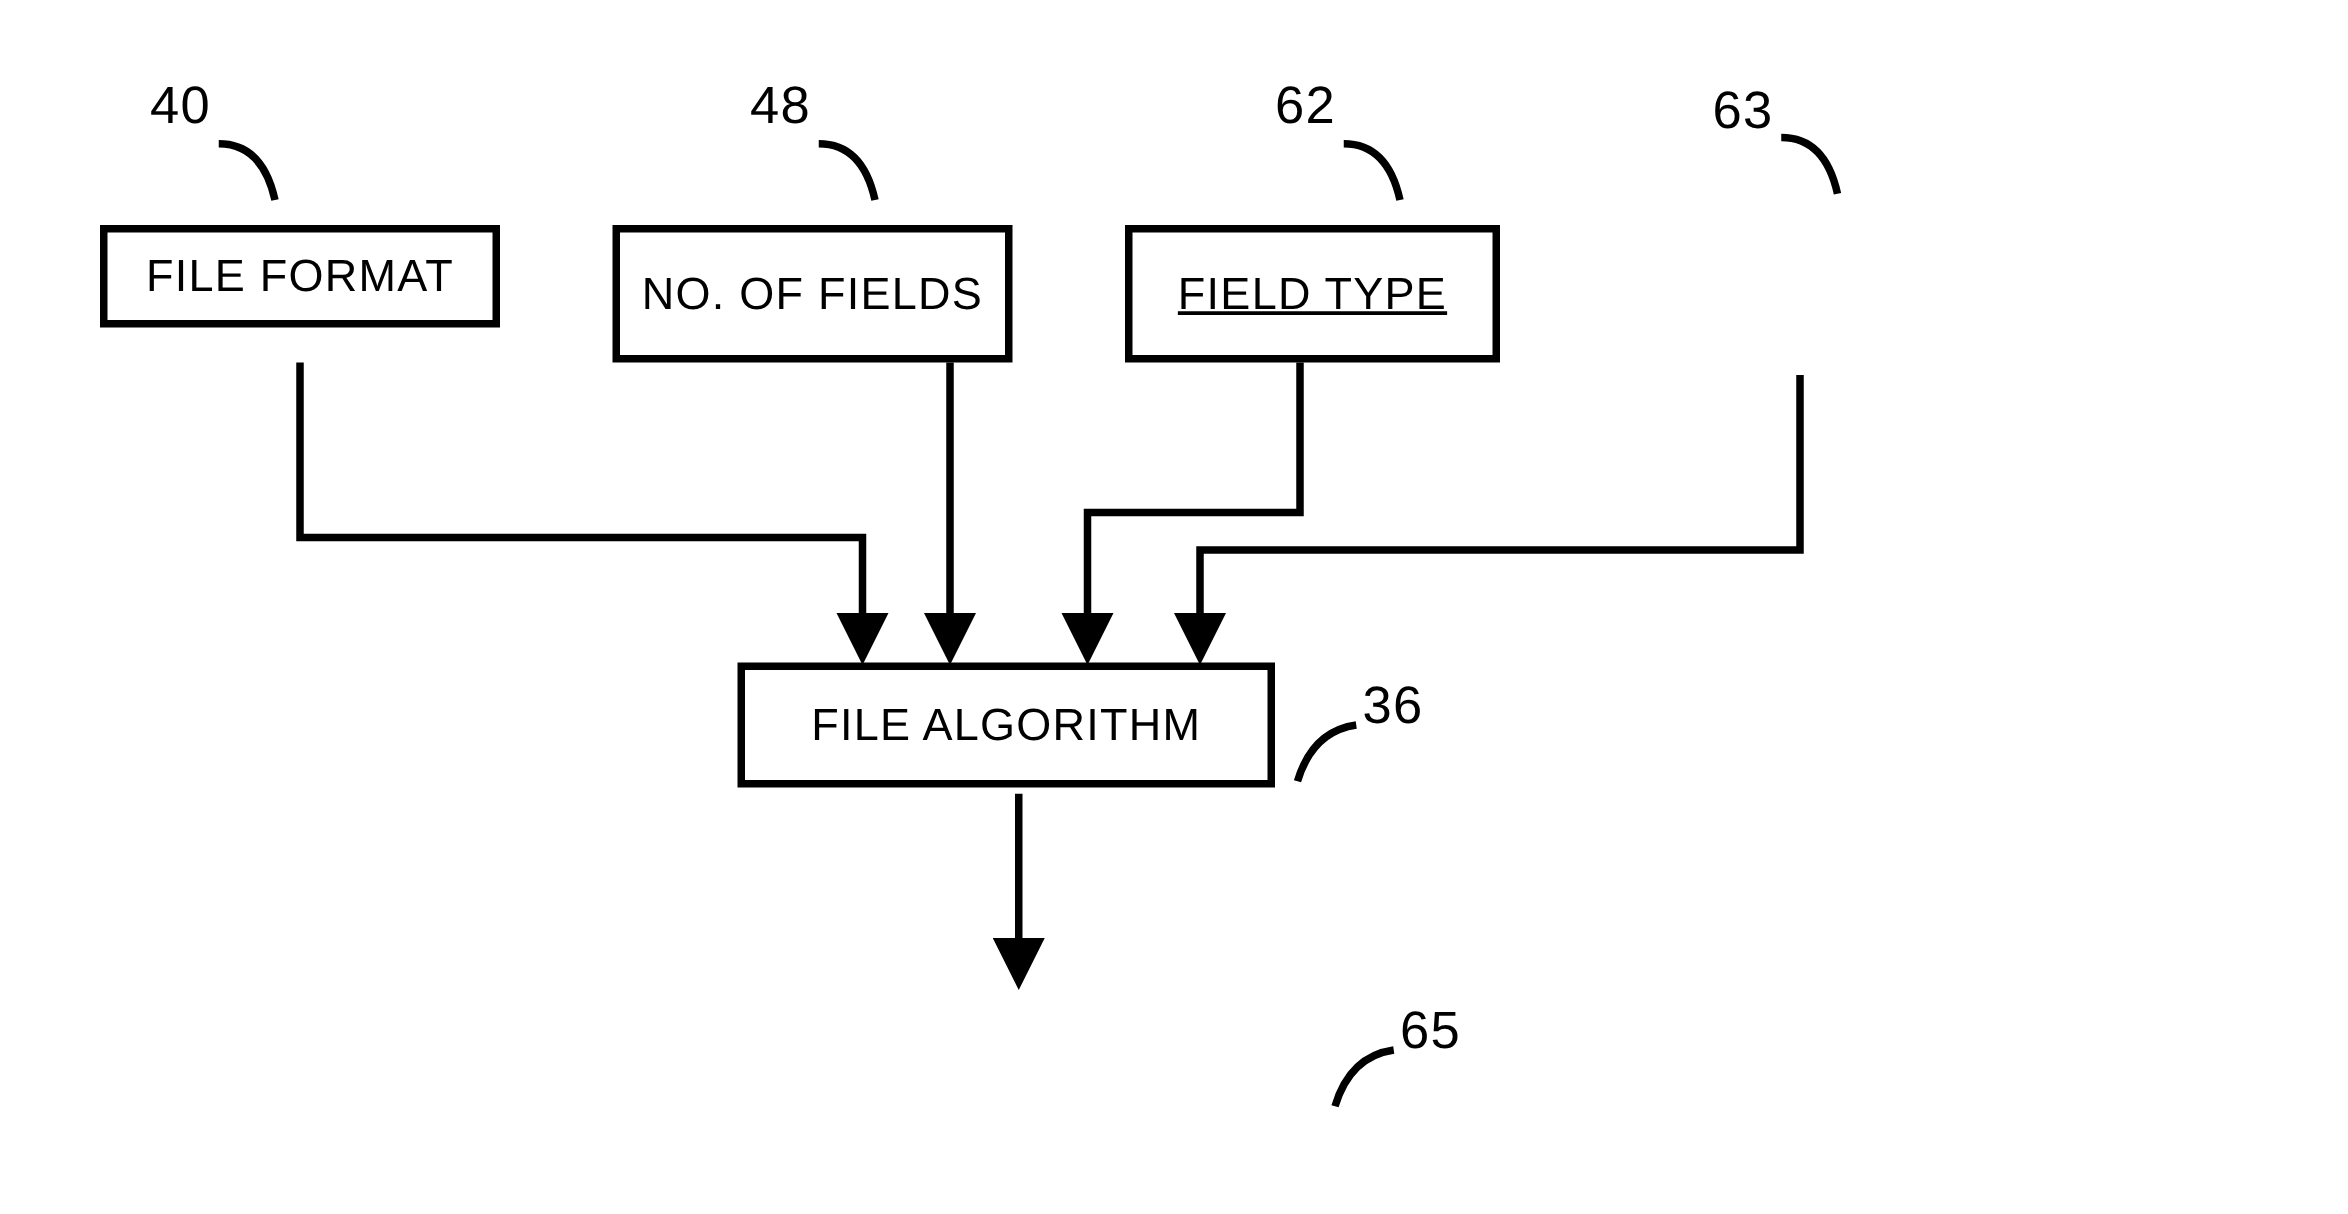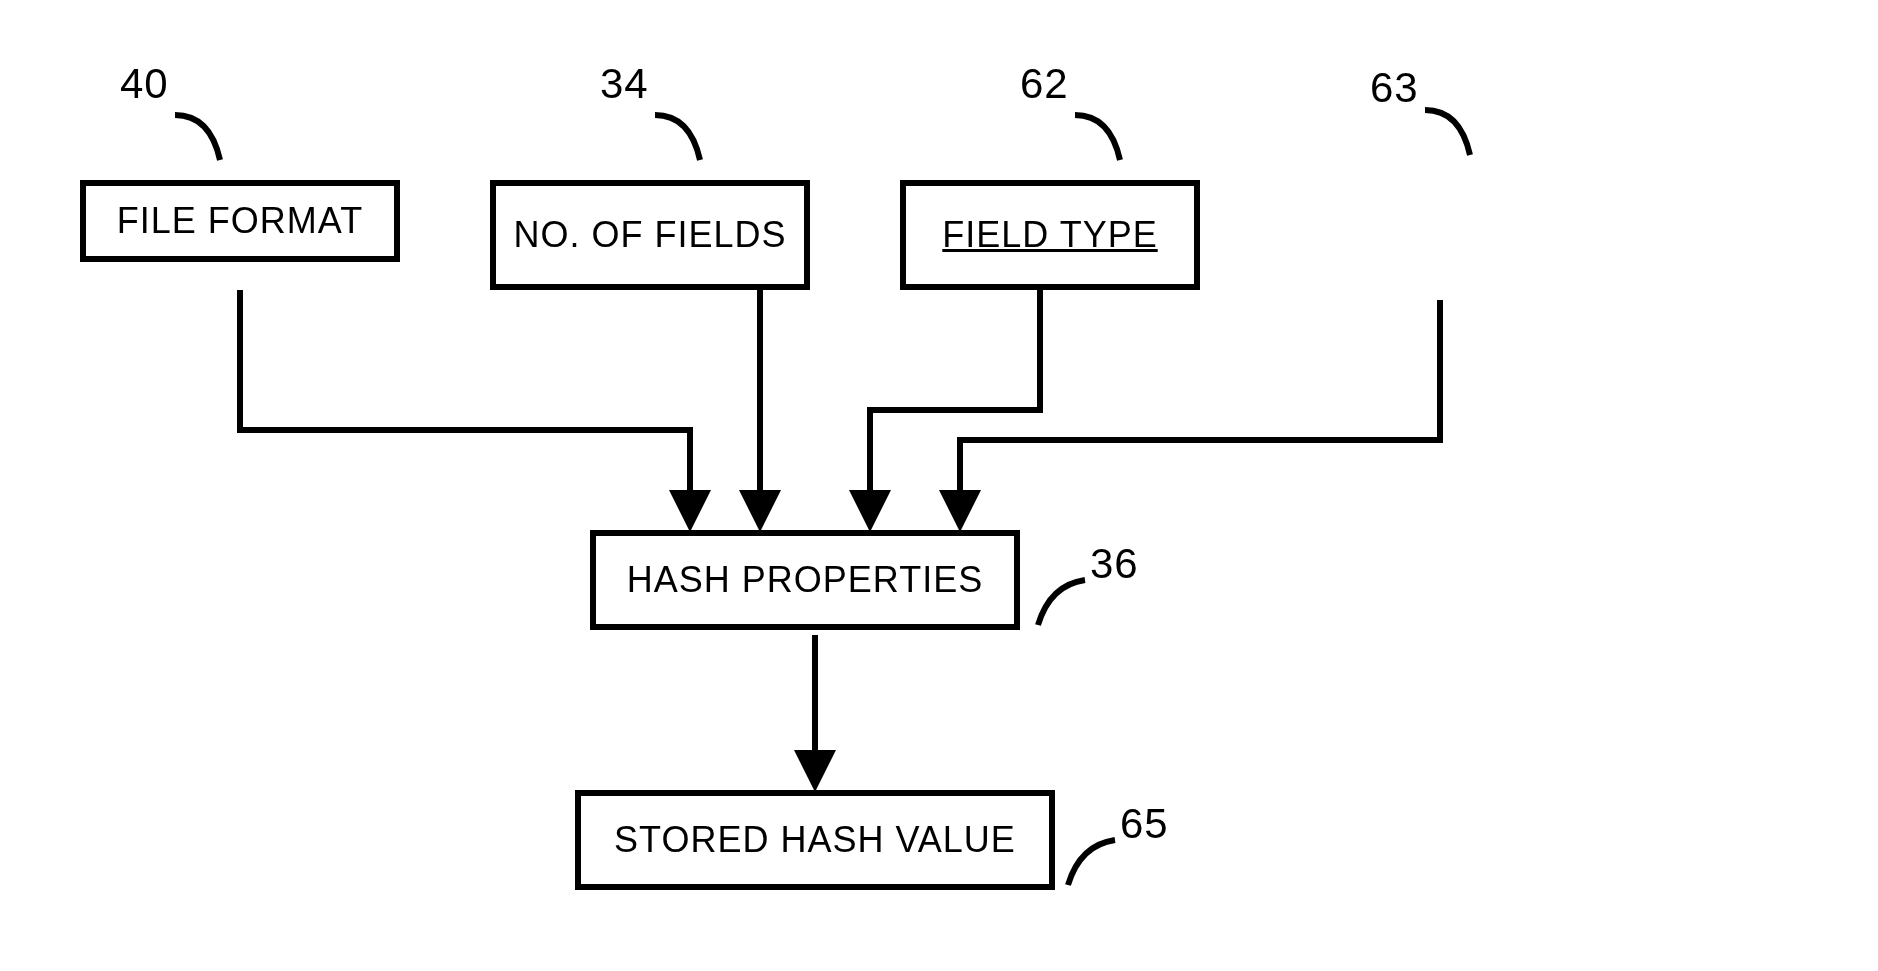--- a/index.html
+++ b/index.html
@@ -60,29 +60,26 @@
   <div class="box" style="left:490px; top:180px; width:320px; height:110px;">
     <span>NO. OF FIELDS</span>
   </div>
 
   <div class="box" style="left:900px; top:180px; width:300px; height:110px;text-decoration:underline;">
     <span>FIELD TYPE</span>
   </div>
 
 
   <div class="box" style="left:590px; top:530px; width:430px; height:100px;">
-    <span>HASH PROPERTIES</span>
+    <span>FILE ALGORITHM</span>
   </div>
 
-  <div class="box" style="left:575px; top:790px; width:480px; height:100px;">
-    <span>STORED HASH VALUE</span>
-  </div>
 
   <span class="ref" style="left:120px;  top:60px;">40</span>
-  <span class="ref" style="left:600px;  top:60px;">34</span>
+  <span class="ref" style="left:600px;  top:60px;">48</span>
   <span class="ref" style="left:1020px; top:60px;">62</span>
   <span class="ref" style="left:1370px; top:64px;text-align:right;">63</span>
   <span class="ref" style="left:1090px; top:540px;">36</span>
   <span class="ref" style="left:1120px; top:800px;">65</span>
 
   <span class="tick" style="left:170px; top:105px;">
     <svg viewBox="0 0 60 60">
         <path d="M5 10 Q 40 10 50 55" fill="none" stroke="#000" stroke-width="6"></path>
       </svg>
   </span>

